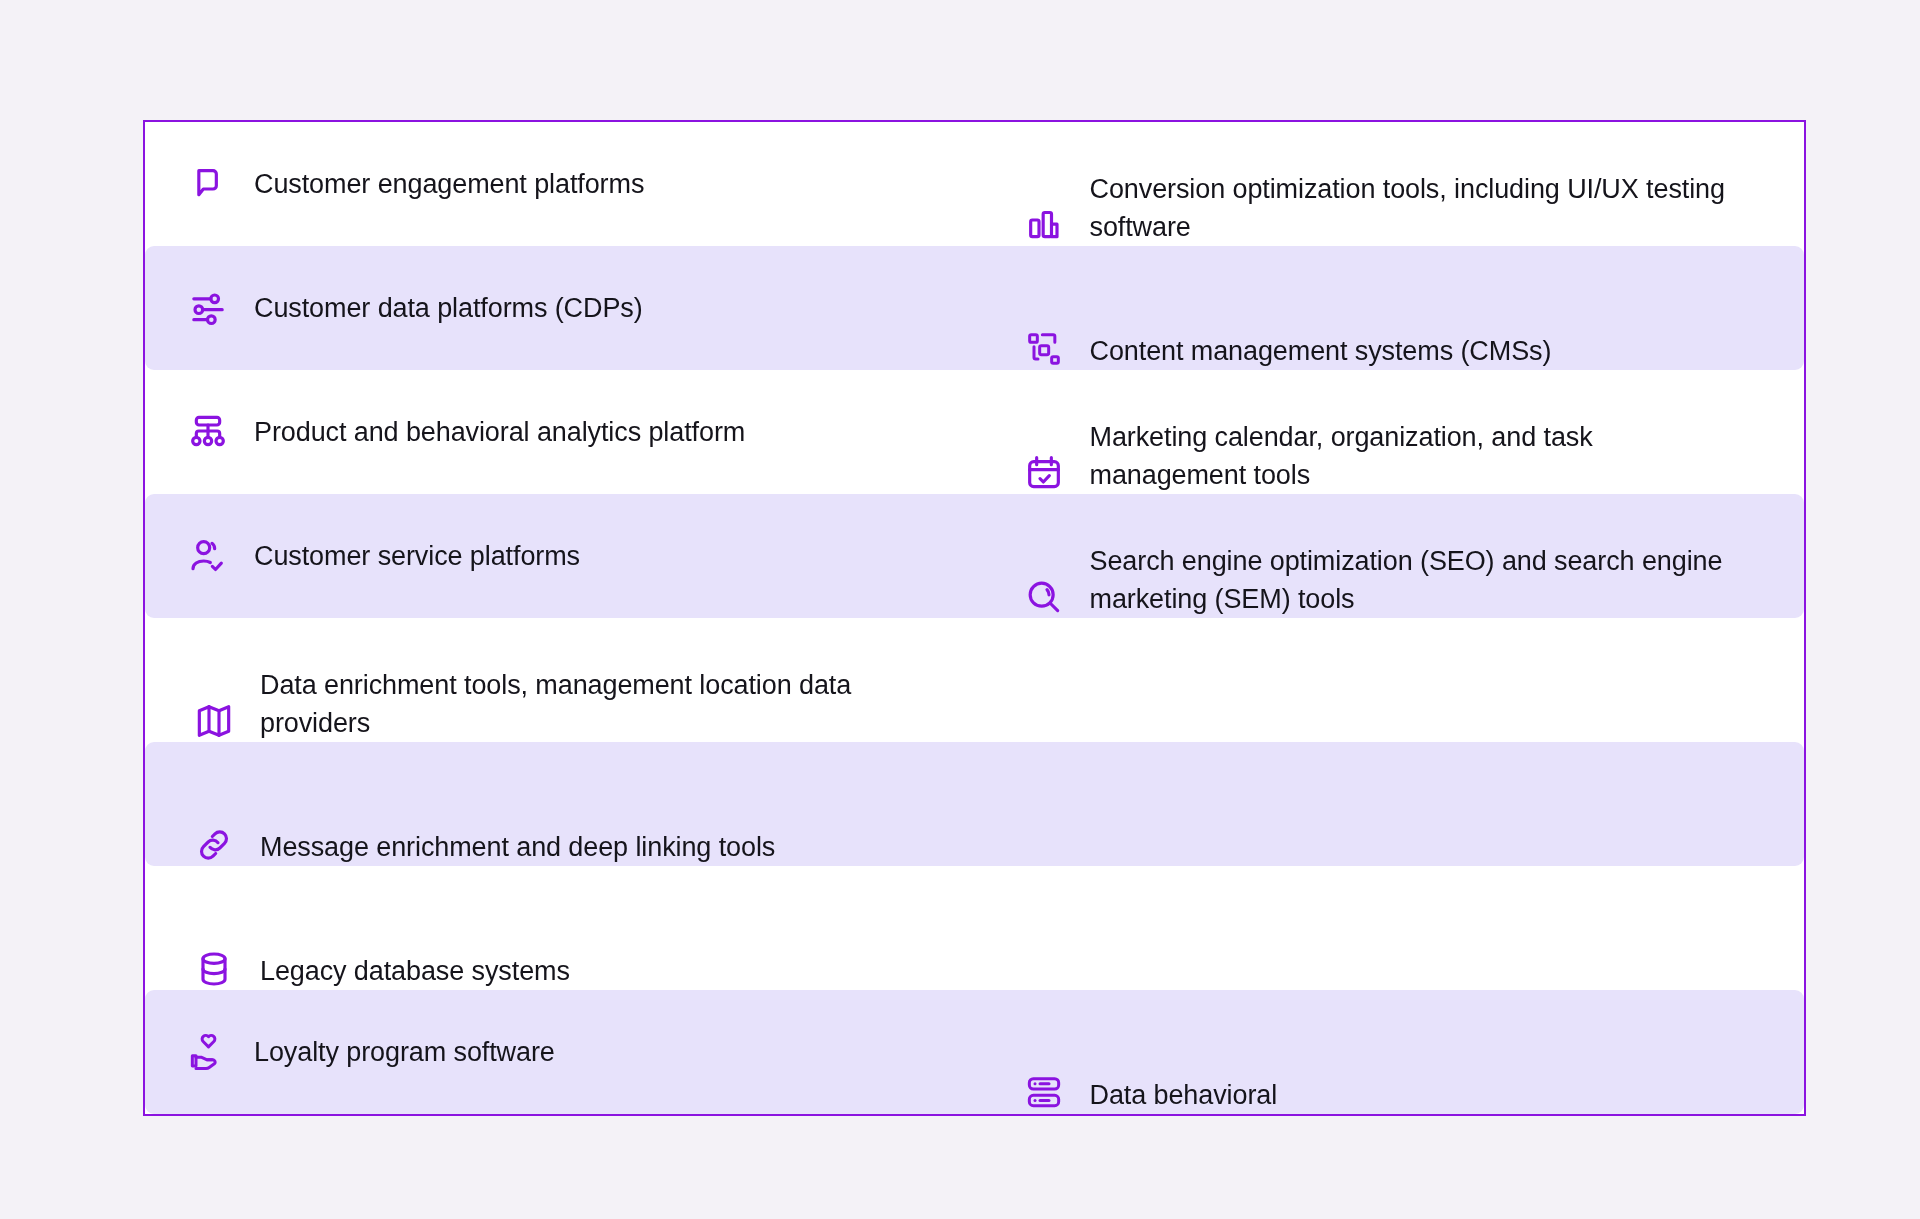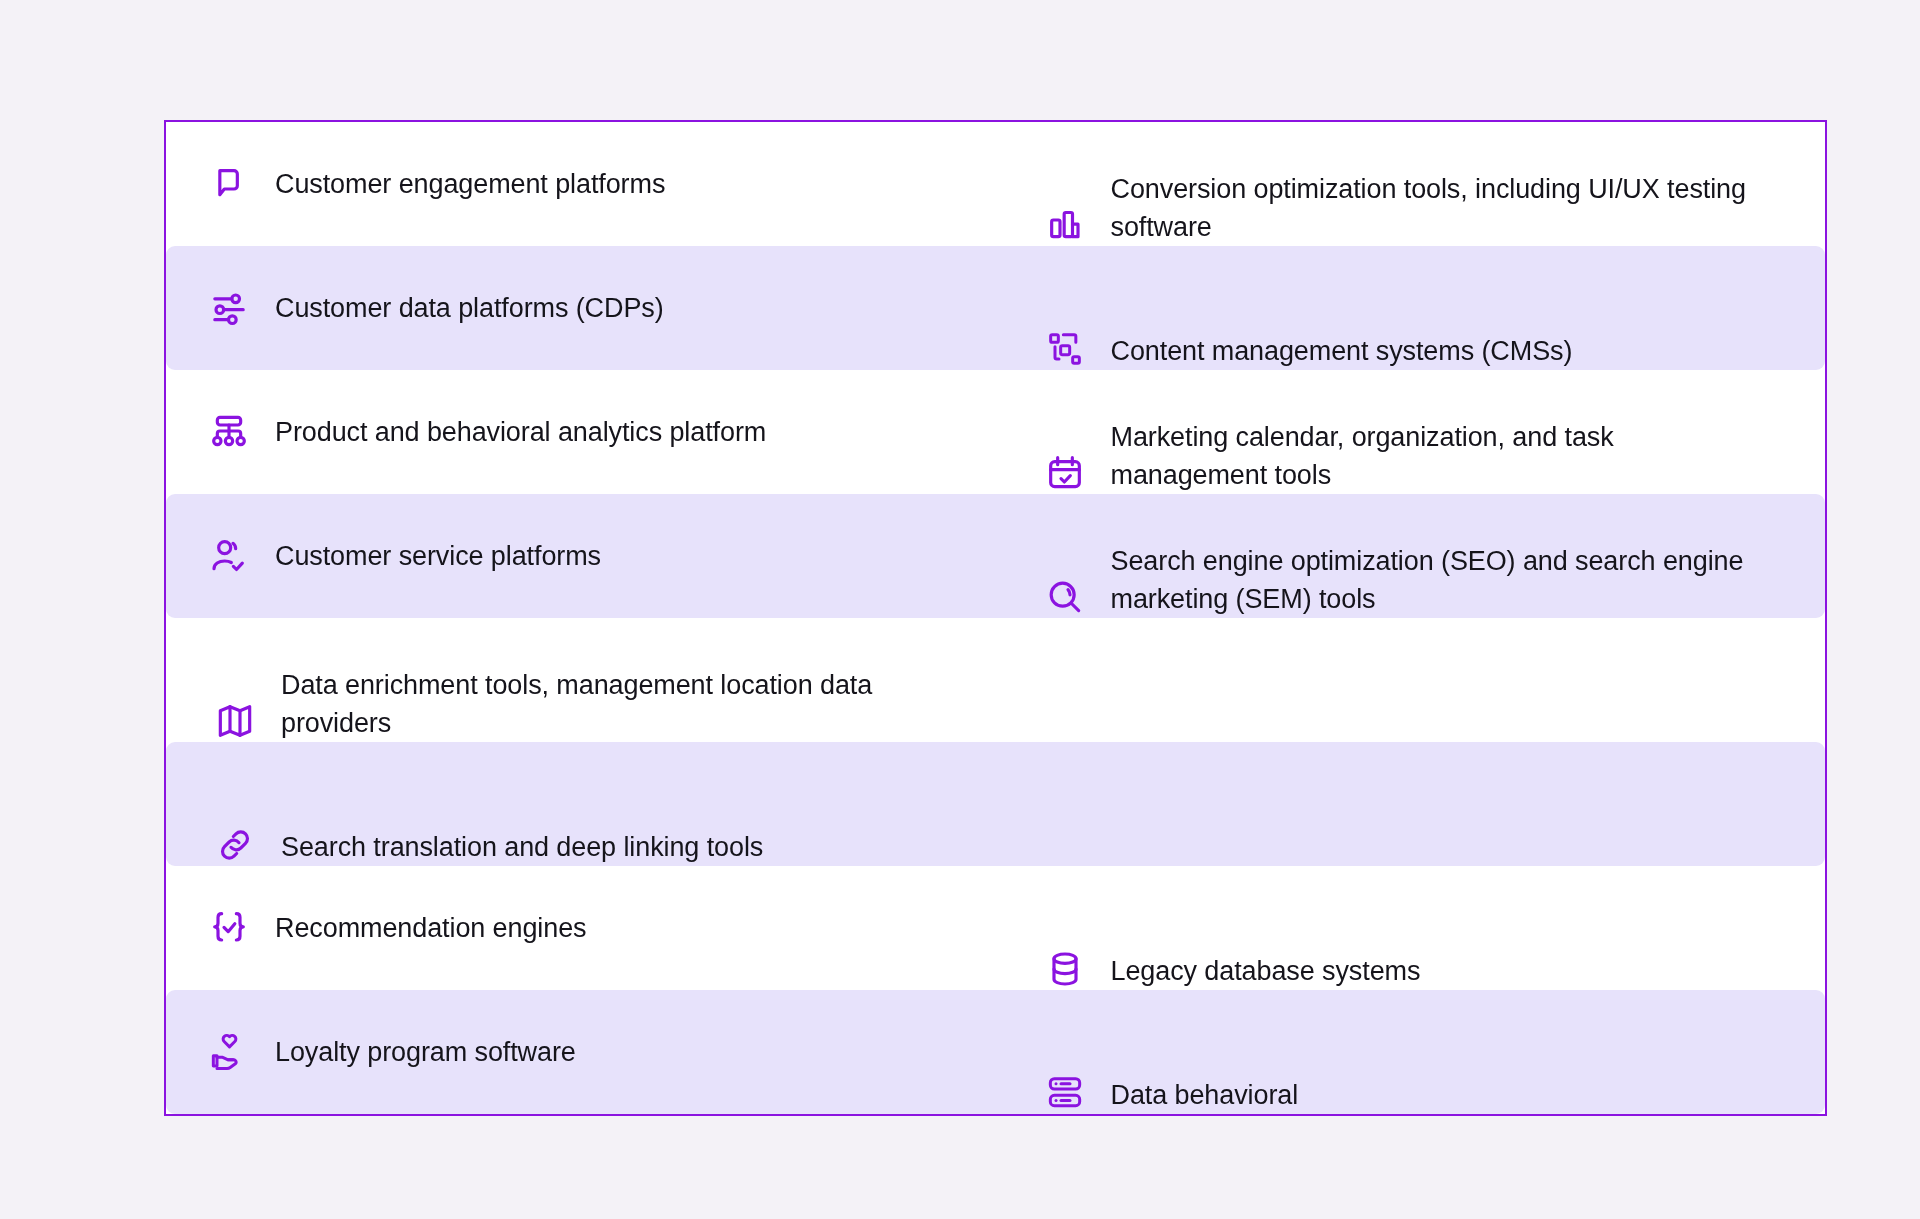--- a/index.html
+++ b/index.html
@@ -12,21 +12,20 @@
     background: #f4f2f7;
     font-family: "Liberation Sans", sans-serif;
     overflow: hidden;
   }
 
   .page {
     position: relative;
     width: 1655px;
     height: 1219px;
     box-sizing: border-box;
-    margin-left: 21px;
   }
 
   .matrix {
     position: absolute;
     left: 143px;
     top: 120px;
     width: 1663px;
     border: 2px solid #8b13e0;
     box-sizing: border-box;
     background: #ffffff;
@@ -201,35 +200,25 @@
     </div>
 
     <div class="row even">
       <div class="cell right">
         <span class="icon-wrap">
           <svg viewBox="0 0 24 24" fill="none" stroke="#8b13e0" stroke-width="1.9" stroke-linecap="round" stroke-linejoin="round">
             <path d="M9.6 13.4a4 4 0 0 0 5.9.4l2.8-2.8a4 4 0 0 0-5.7-5.7l-1.6 1.6"></path>
             <path d="M14.4 10.6a4 4 0 0 0-5.9-.4l-2.8 2.8a4 4 0 0 0 5.7 5.7l1.6-1.6"></path>
           </svg>
         </span>
-        <span class="label">Search translation and deep linking tools</span>
-      </div>
-    </div>
-
-    <div class="row odd">
-      <div class="cell left">
-        <span class="icon-wrap">
-          <svg viewBox="0 0 24 24" fill="none" stroke="#8b13e0" stroke-width="1.9" stroke-linecap="round" stroke-linejoin="round">
-            <path d="M7.6 3.4c-1.6 0-2.2.8-2.2 2.2v3.5c0 1.4-.7 2.2-2 2.2 1.3 0 2 .8 2 2.2v3.5c0 1.4.6 2.2 2.2 2.2"></path>
-            <path d="M16.4 3.4c1.6 0 2.2.8 2.2 2.2v3.5c0 1.4.7 2.2 2 2.2-1.3 0-2 .8-2 2.2v3.5c0 1.4-.6 2.2-2.2 2.2"></path>
-            <path d="M9 11.6l2.5 2.6 4-4.8"></path>
-          </svg>
-        </span>
-        <span class="label">Recommendation engines</span>
-      </div>
+        <span class="label">Message enrichment and deep linking tools</span>
+      </div>
+    </div>
+
+    <div class="row odd">
       <div class="cell right">
         <span class="icon-wrap">
           <svg viewBox="0 0 24 24" fill="none" stroke="#8b13e0" stroke-width="1.9" stroke-linecap="round" stroke-linejoin="round">
             <ellipse cx="12" cy="5.8" rx="6.6" ry="2.8"></ellipse>
             <path d="M5.4 5.8v12.4c0 1.55 2.95 2.8 6.6 2.8s6.6-1.25 6.6-2.8V5.8"></path>
             <path d="M5.4 12c0 1.55 2.95 2.8 6.6 2.8s6.6-1.25 6.6-2.8"></path>
           </svg>
         </span>
         <span class="label">Legacy database systems</span>
       </div>

